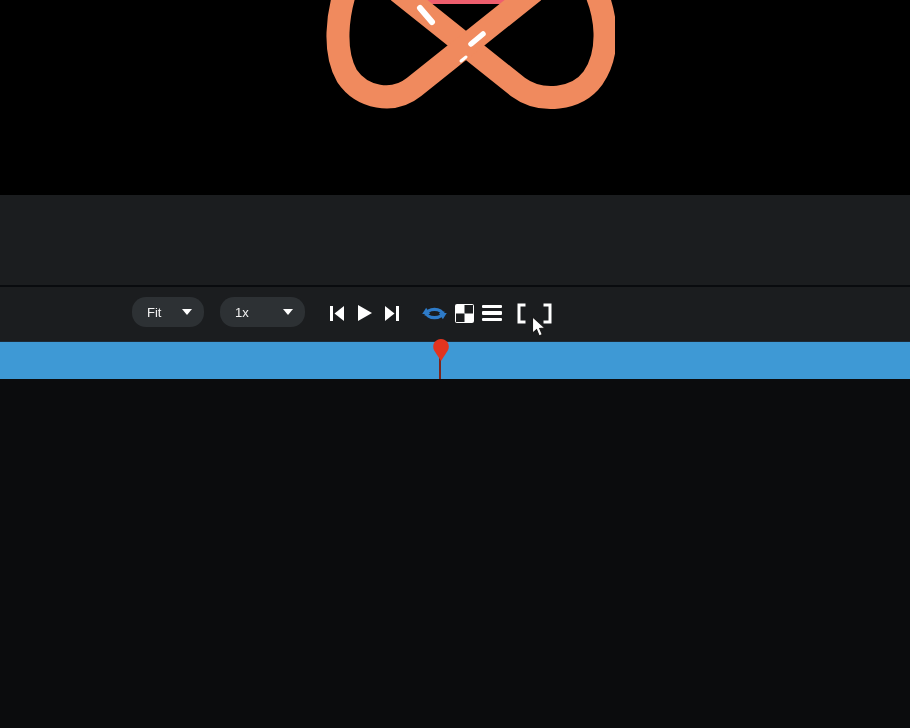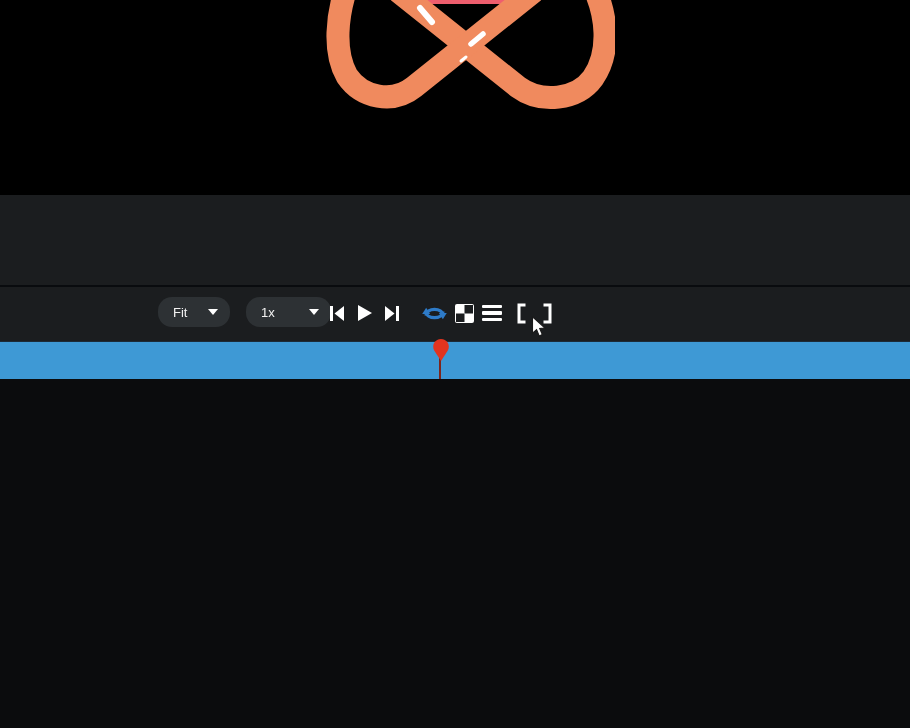--- a/index.html
+++ b/index.html
@@ -16,21 +16,21 @@
   .bottom-area  { position: absolute; left: 0; top: 379px; width: 910px; height: 349px; background: #0b0c0d; }
 
   
   .logo-wrap { position: absolute; left: 315px; top: 0; width: 300px; height: 112px; }
 
   
   .dd {
     position: absolute; top: 10px; height: 30px;
     background: #2d3134; border-radius: 14px;
     display: flex; align-items: center; justify-content: space-between;
-    padding: 0 12px 0 15px; cursor: pointer; margin-left: 26px;
+    padding: 0 12px 0 15px; cursor: pointer;
   }
   .dd-fit   { left: 132px; width: 72px; }
   .dd-speed { left: 220px; width: 85px; }
   .dd-label { color: #f2f2f2; font-size: 13px; }
   .dd-caret { width: 0; height: 0; border-left: 5px solid transparent; border-right: 5px solid transparent; border-top: 6px solid #fff; margin-left: 10px; }
 
   .tb-btn {
     position: absolute; top: 13px; width: 26px; height: 26px;
     display: flex; align-items: center; justify-content: center;
     cursor: pointer; background: transparent; border: none;

